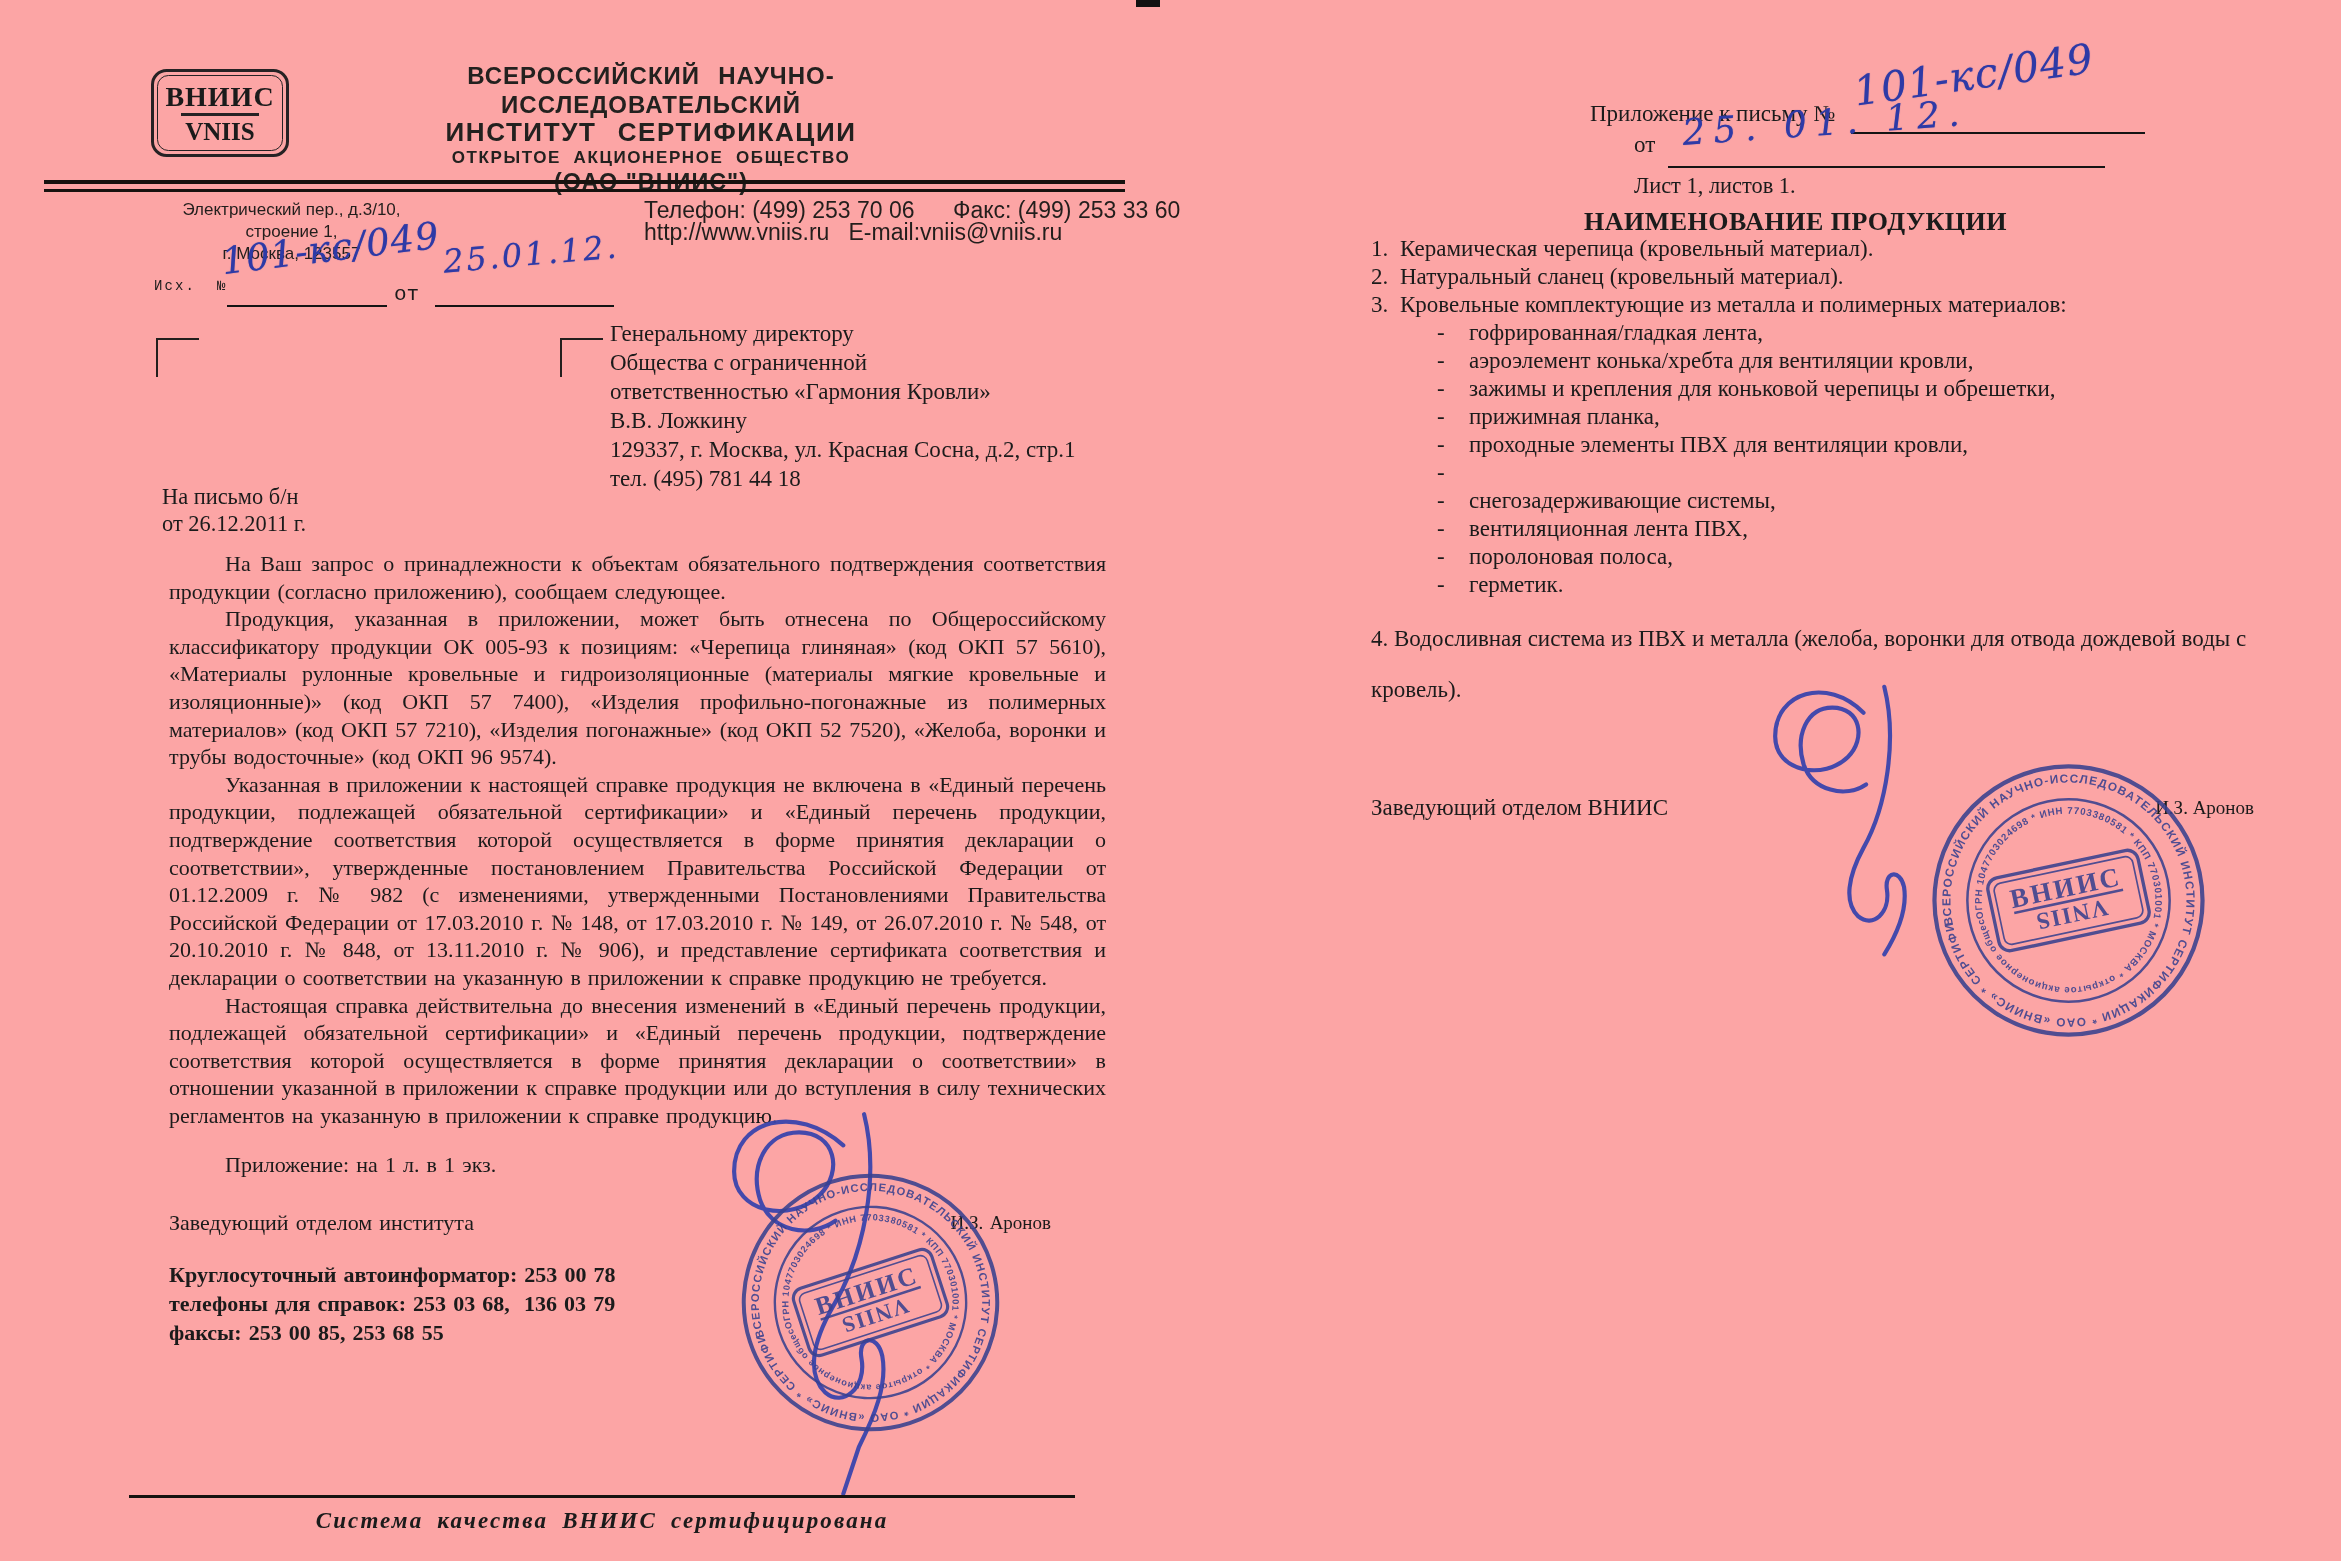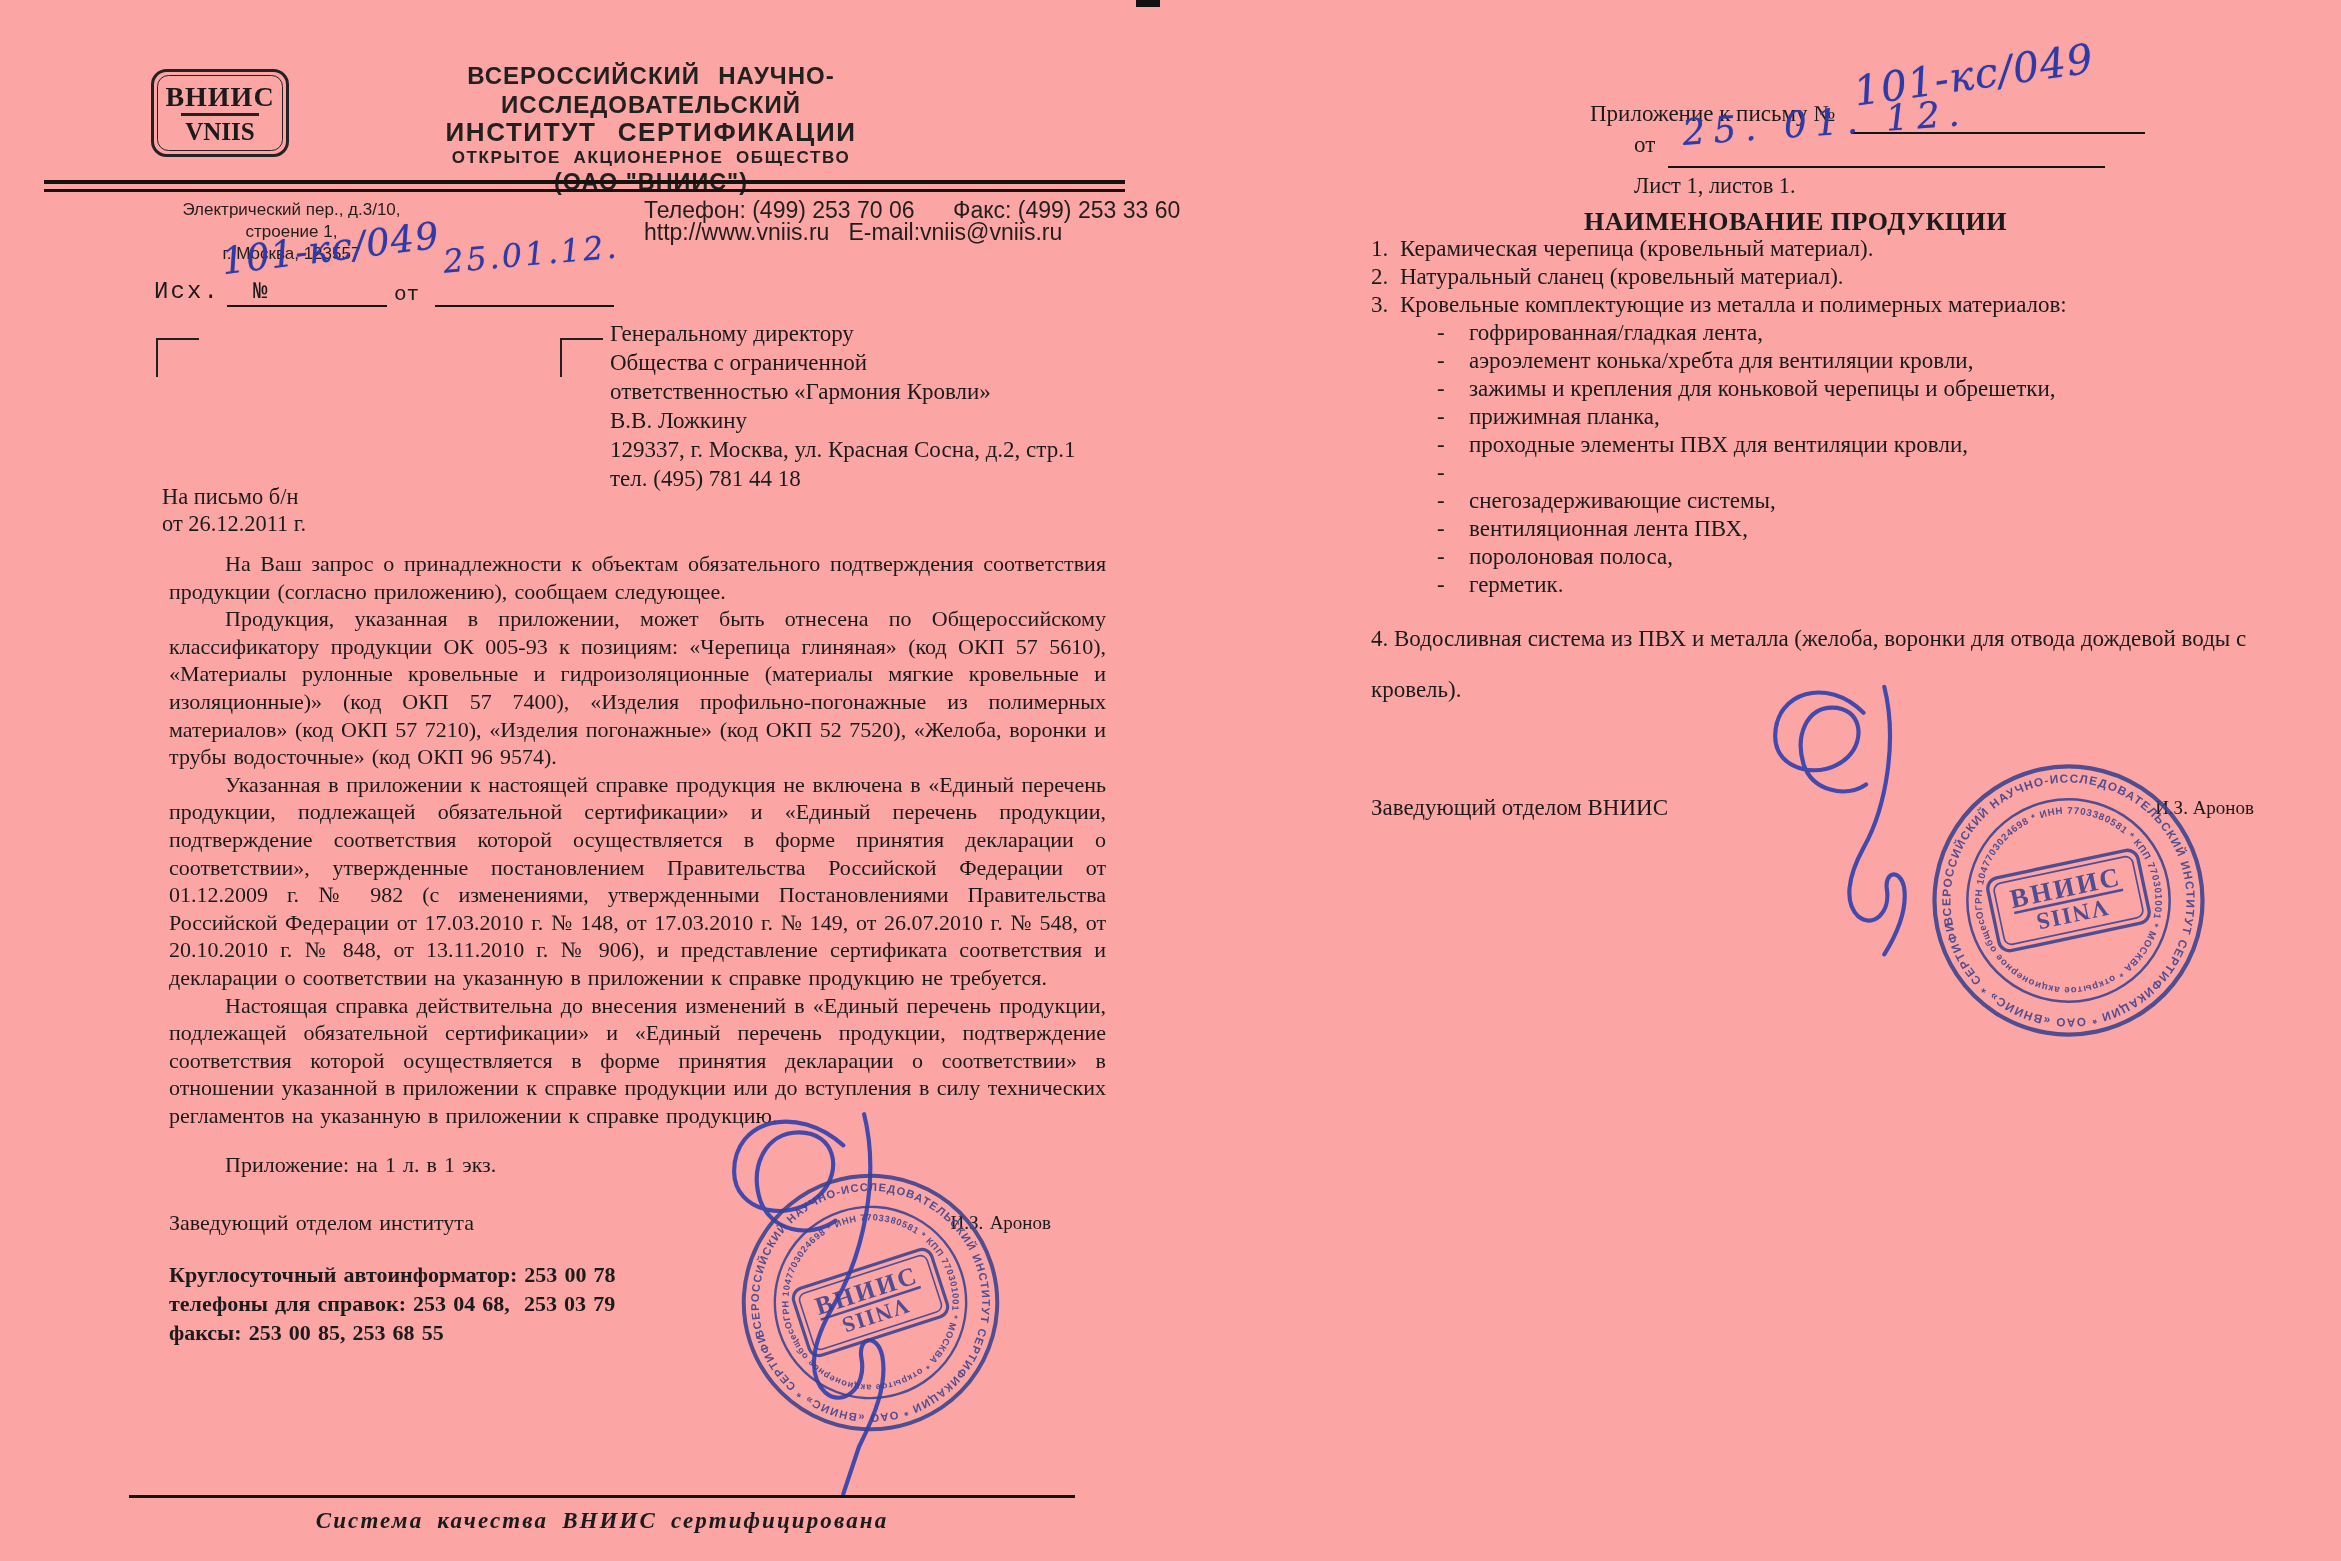--- a/index.html
+++ b/index.html
@@ -32,21 +32,21 @@
   .rule-1{top:180px;height:4.2px;}
   .rule-2{top:189px;height:3.1px;}
 
   .addr{left:151px;top:199px;width:281px;text-align:center;
         font-family:"Liberation Sans","DejaVu Sans",sans-serif;font-size:17px;line-height:22px;color:#221e1c;}
   .contacts{left:644px;top:199px;width:489px;
         font-family:"Liberation Sans","DejaVu Sans",sans-serif;font-size:23px;line-height:22px;color:#221e1c;}
 
   
   .outgoing-label{left:154px;top:278px;font-family:"Liberation Mono","DejaVu Sans Mono",monospace;
-                  font-size:24px;letter-spacing:2.1px;}
+                  font-size:14px;letter-spacing:2.1px;}
   .outgoing-from{left:394px;top:283px;font-family:"Liberation Mono","DejaVu Sans Mono",monospace;font-size:21px;}
   .uline{background:#141414;height:2.1px;}
   .ul-num{left:227px;top:305px;width:160px;}
   .ul-date{left:435px;top:305px;width:179px;}
 
   .hand{color:#2e3aa6;font-family:"DejaVu Serif",serif;font-style:italic;text-shadow:0 0 1px rgba(46,58,166,.55);}
   .hw-out-num{left:221px;top:227px;font-size:37px;transform:rotate(-7deg);letter-spacing:1px;}
   .hw-out-date{left:443px;top:235px;font-size:32px;transform:rotate(-5deg);letter-spacing:2.6px;}
 
   .corner{width:41px;height:37px;border-top:2.6px solid #221f1d;border-left:2.6px solid #221f1d;}
@@ -171,21 +171,21 @@
       <p>Продукция, указанная в приложении, может быть отнесена по Общероссийскому классификатору продукции ОК 005-93 к позициям: «Черепица глиняная» (код ОКП 57 5610), «Материалы рулонные кровельные и гидроизоляционные (материалы мягкие кровельные и изоляционные)» (код ОКП 57 7400), «Изделия профильно-погонажные из полимерных материалов» (код ОКП 57 7210), «Изделия погонажные» (код ОКП 52 7520), «Желоба, воронки и трубы водосточные» (код ОКП 96 9574).</p>
       <p>Указанная в приложении к настоящей справке продукция не включена в «Единый перечень продукции, подлежащей обязательной сертификации» и «Единый перечень продукции, подтверждение соответствия которой осуществляется в форме принятия декларации о соответствии», утвержденные постановлением Правительства Российской Федерации от 01.12.2009 г. № 982 (с изменениями, утвержденными Постановлениями Правительства Российской Федерации от 17.03.2010 г. № 148, от 17.03.2010 г. № 149, от 26.07.2010 г. № 548, от 20.10.2010 г. № 848, от 13.11.2010 г. № 906), и представление сертификата соответствия и декларации о соответствии на указанную в приложении к справке продукцию не требуется.</p>
       <p>Настоящая справка действительна до внесения изменений в «Единый перечень продукции, подлежащей обязательной сертификации» и «Единый перечень продукции, подтверждение соответствия которой осуществляется в форме принятия декларации о соответствии» в отношении указанной в приложении к справке продукции или до вступления в силу технических регламентов на указанную в приложении к справке продукцию.</p>
       <div class="attach">Приложение: на 1 л. в 1 экз.</div>
       <div class="sigrow">
         <span>Заведующий отделом института</span>
         <span class="signame">И.З. Аронов</span>
       </div>
       <div class="phones">
         <div>Круглосуточный автоинформатор: 253 00 78</div>
-        <div class="pre">телефоны для справок: 253 04 68,  253 03 79</div>
+        <div class="pre">телефоны для справок: 253 03 68,  136 03 79</div>
         <div>факсы: 253 00 85, 253 68 55</div>
       </div>
     </div>
 
     
     <svg class="abs sig-svg" style="left:687px;top:1083px;" width="271" height="416" viewBox="0 0 520 800">
       <path class="sig-stroke" d="M300 120 C210 40 90 70 90 170 C90 250 200 270 255 215 C300 170 285 95 215 95 C150 95 120 160 140 225 C160 285 235 300 285 265"></path>
       <path class="sig-stroke" d="M340 60 C370 180 340 330 280 430 C240 500 230 560 265 595 C300 625 345 585 335 530 C327 488 365 480 375 525 C385 580 360 640 330 700 L300 790"></path>
     </svg>
 

